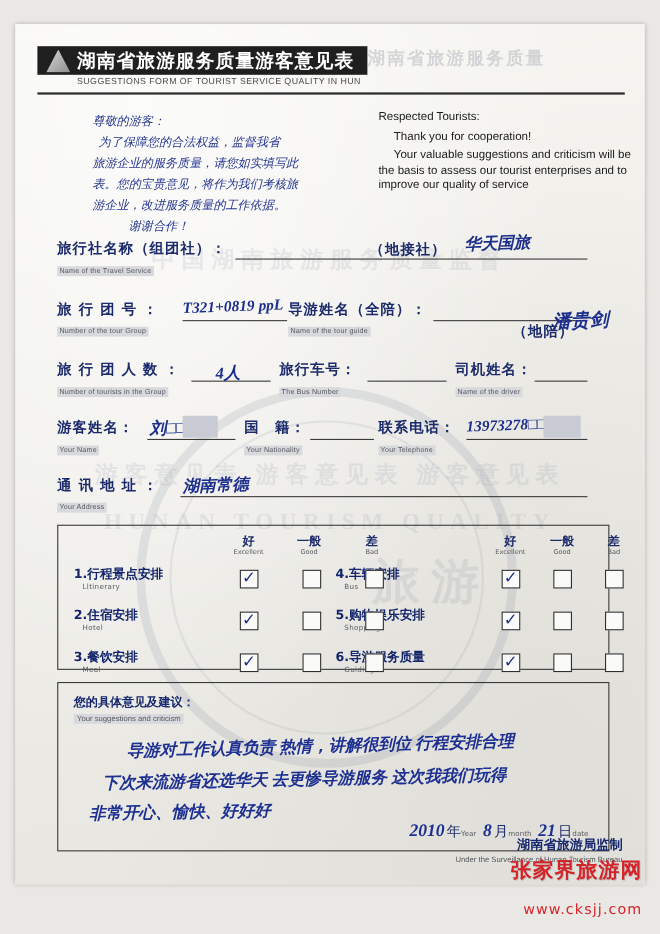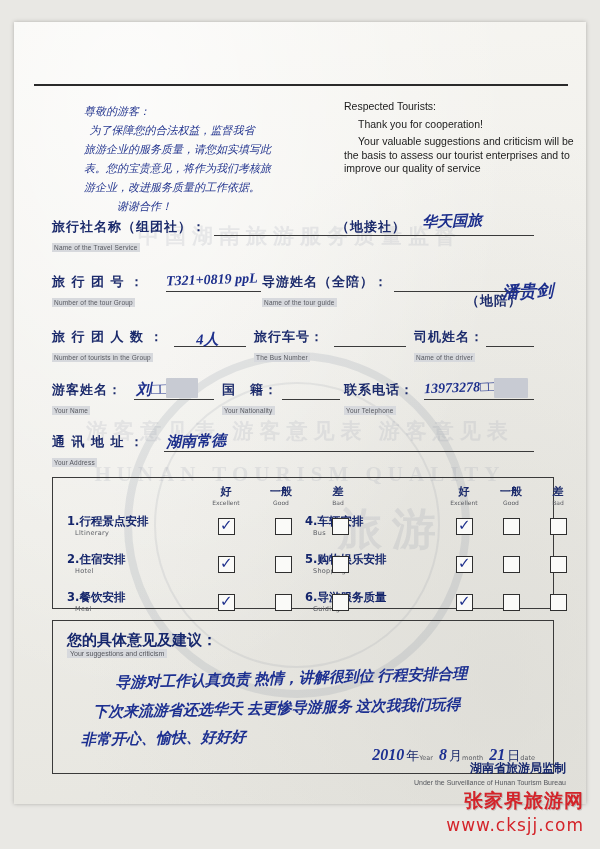--- a/index.html
+++ b/index.html
@@ -142,21 +142,21 @@
   .tick{
     position:absolute;color:#1d2f8c;font-size:15px;line-height:13px;
     font-family:"DejaVu Sans", sans-serif;font-weight:bold;
   }
   
   .cbox{
     position:absolute;left:38px;top:598px;width:500px;height:152px;
     border:1px solid #3a3a3a;
   }
   .cbox-t{
-    position:absolute;left:14px;top:10px;font-size:15px;color:#16276d;font-weight:bold;
+    position:absolute;left:14px;top:10px;font-size:11px;color:#16276d;font-weight:bold;
     font-family:"DejaVu Sans", sans-serif;
   }
   .cbox-e{
     position:absolute;left:14px;top:28px;font-size:7px;color:#55575d;
     background:#d7d9dd;padding:1px 3px;
   }
   .cmt{
     position:absolute;color:#1d3091;
     font-family:"Liberation Serif", serif;
     font-style:italic;font-weight:bold;font-size:15px;
@@ -180,36 +180,43 @@
   .sitemark{
     position:absolute;right:16px;bottom:14px;text-align:right;
   }
   .sitemark .cn{
     color:#d4242a;font-size:19px;font-weight:bold;letter-spacing:1px;
     font-family:"DejaVu Sans", sans-serif;
     text-shadow:1px 1px 0 rgba(0,0,0,.15);
     margin-left:48px;
   }
   .sitemark .en{
-    color:#d4242a;font-size:17px;letter-spacing:1px;margin-top:1px;
+    color:#d4242a;font-size:13px;letter-spacing:1px;margin-top:16px;
     font-family:"DejaVu Sans", sans-serif;
   }
 </style>
 </head>
 <body>
 
 <div id="sheet">
 
   <div class="seal">
     <div class="seal-text">旅游</div>
   </div>
   <div class="wm-band" style="top:200px">中国湖南旅游服务质量监督</div>
   <div class="wm-band" style="top:395px">游客意见表 游客意见表 游客意见表</div>
   <div class="wm-band" style="top:440px">HUNAN  TOURISM  QUALITY</div>
 
+  <div class="hdr">
+    <div class="hdr-bar"></div>
+    <div class="hdr-logo"></div>
+    <div class="hdr-title">湖南省旅游服务质量游客意见表</div>
+    <div class="hdr-ghost">湖南省旅游服务质量</div>
+    <div class="hdr-sub">SUGGESTIONS FORM OF TOURIST SERVICE QUALITY IN HUN</div>
+  </div>
   <div class="rule"></div>
 
   <div class="intro-l hand">
     <div>尊敬的游客：</div>
     <div>  为了保障您的合法权益，监督我省</div>
     <div>旅游企业的服务质量，请您如实填写此</div>
     <div>表。您的宝贵意见，将作为我们考核旅</div>
     <div>游企业，改进服务质量的工作依据。</div>
     <div>            谢谢合作！</div>
   </div>

